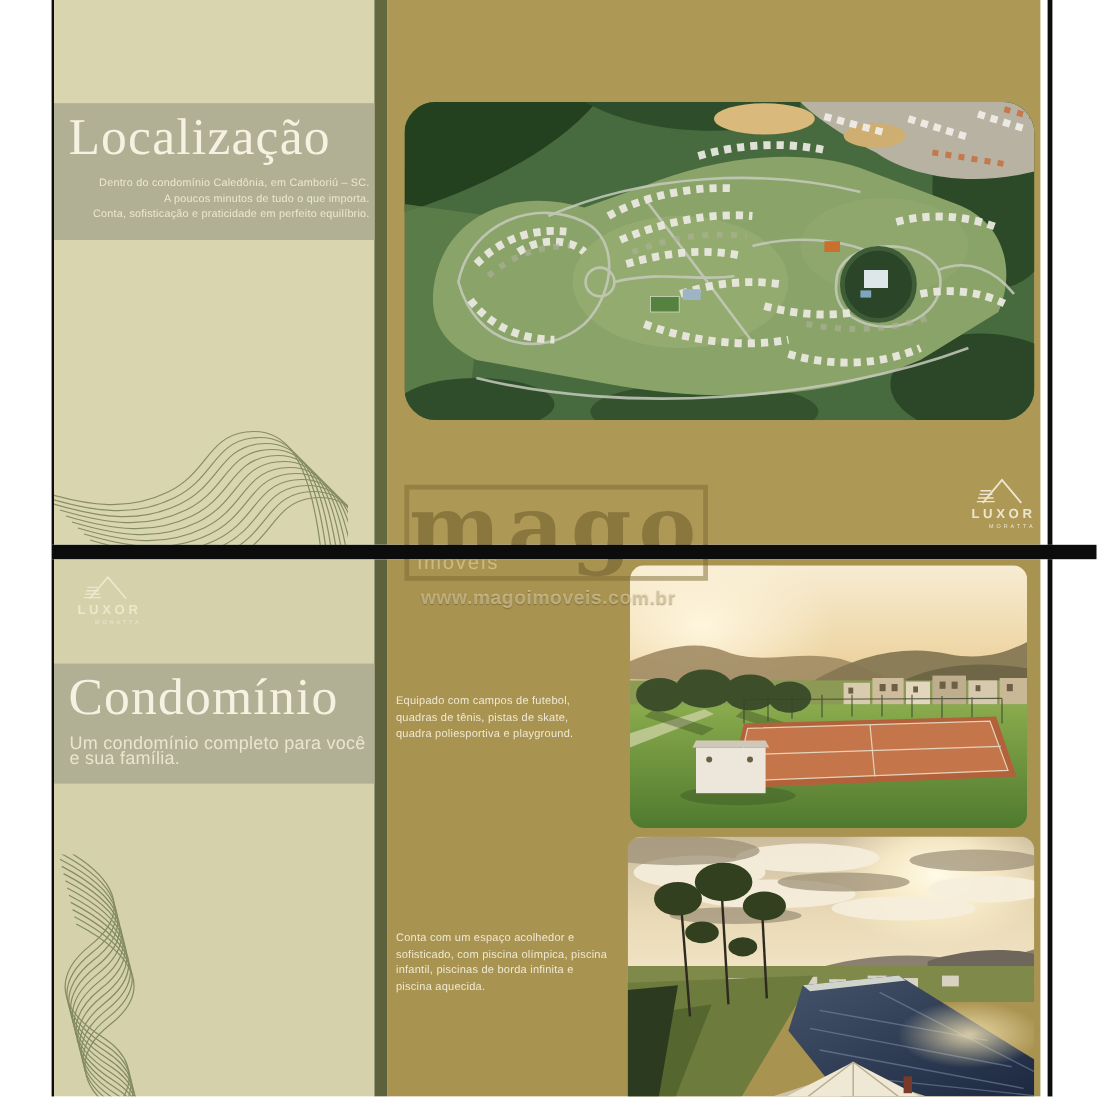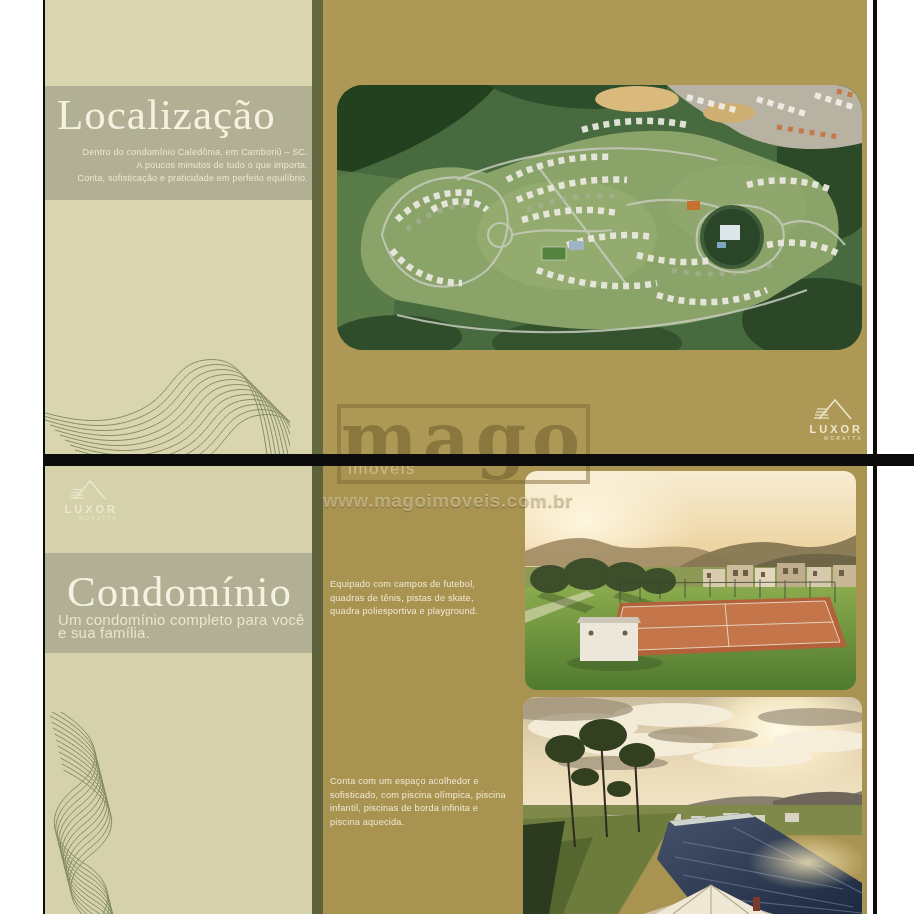--- a/index.html
+++ b/index.html
@@ -67,21 +67,21 @@
   #divider{left:43px;top:454px;width:871px;height:12px;background:#0c0c0c;z-index:6;}
 
   
   .wm{z-index:5;pointer-events:none;}
   #wm-frame{left:337px;top:404px;width:245px;height:72px;border:4px solid rgba(125,106,52,.5);
             display:flex;align-items:center;justify-content:center;}
   #wm-word{font-family:"DejaVu Serif",serif;font-weight:bold;font-size:72px;line-height:60px;
            letter-spacing:6px;color:rgba(110,94,46,.58);margin-top:-10px;}
   #wm-word2{left:348px;top:459px;font-size:17px;font-weight:normal;letter-spacing:1.5px;
             color:rgba(238,226,186,.5);}
-  #wm-url{left:323px;top:490px;width:268px;font-size:19px;font-weight:bold;
+  #wm-url{left:323px;top:490px;width:268px;text-align:center;font-size:16px;font-weight:bold;
           letter-spacing:.5px;color:rgba(240,228,188,.5);
           text-shadow:0 1px 1px rgba(80,66,28,.45);white-space:nowrap;}
 </style>
 </head>
 <body>
 
 <div class="page">
 
   <section class="slide" id="slide-top">
     <div class="sidebar"></div>
@@ -223,21 +223,21 @@
             <line x1="3" y1="17" x2="14" y2="17"></line>
           <line x1="2" y1="20" x2="15" y2="20"></line>
             <line x1="1" y1="23" x2="16" y2="23"></line>
         </g>
       </svg>
       <div class="lx-name">LUXOR</div>
       <div class="lx-sub">MORATTA</div>
     </div>
 
     <div class="title-band"></div>
-    <h1 class="slide-title" id="title-condominio" style="margin:10px;">Condomínio</h1>
+    <h1 class="slide-title" id="title-condominio" style="margin:0;">Condomínio</h1>
     <div class="body-copy" id="subtitle-condominio">Um condomínio completo para você e sua família.</div>
 
     <div class="gold-copy" id="block-sports">
       <div>Equipado com campos de futebol,</div>
       <div>quadras de tênis, pistas de skate,</div>
       <div>quadra poliesportiva e playground.</div>
     </div>
     <div class="gold-copy" id="block-pool">
       <div>Conta com um espaço acolhedor e</div>
       <div>sofisticado, com piscina olímpica, piscina</div>

